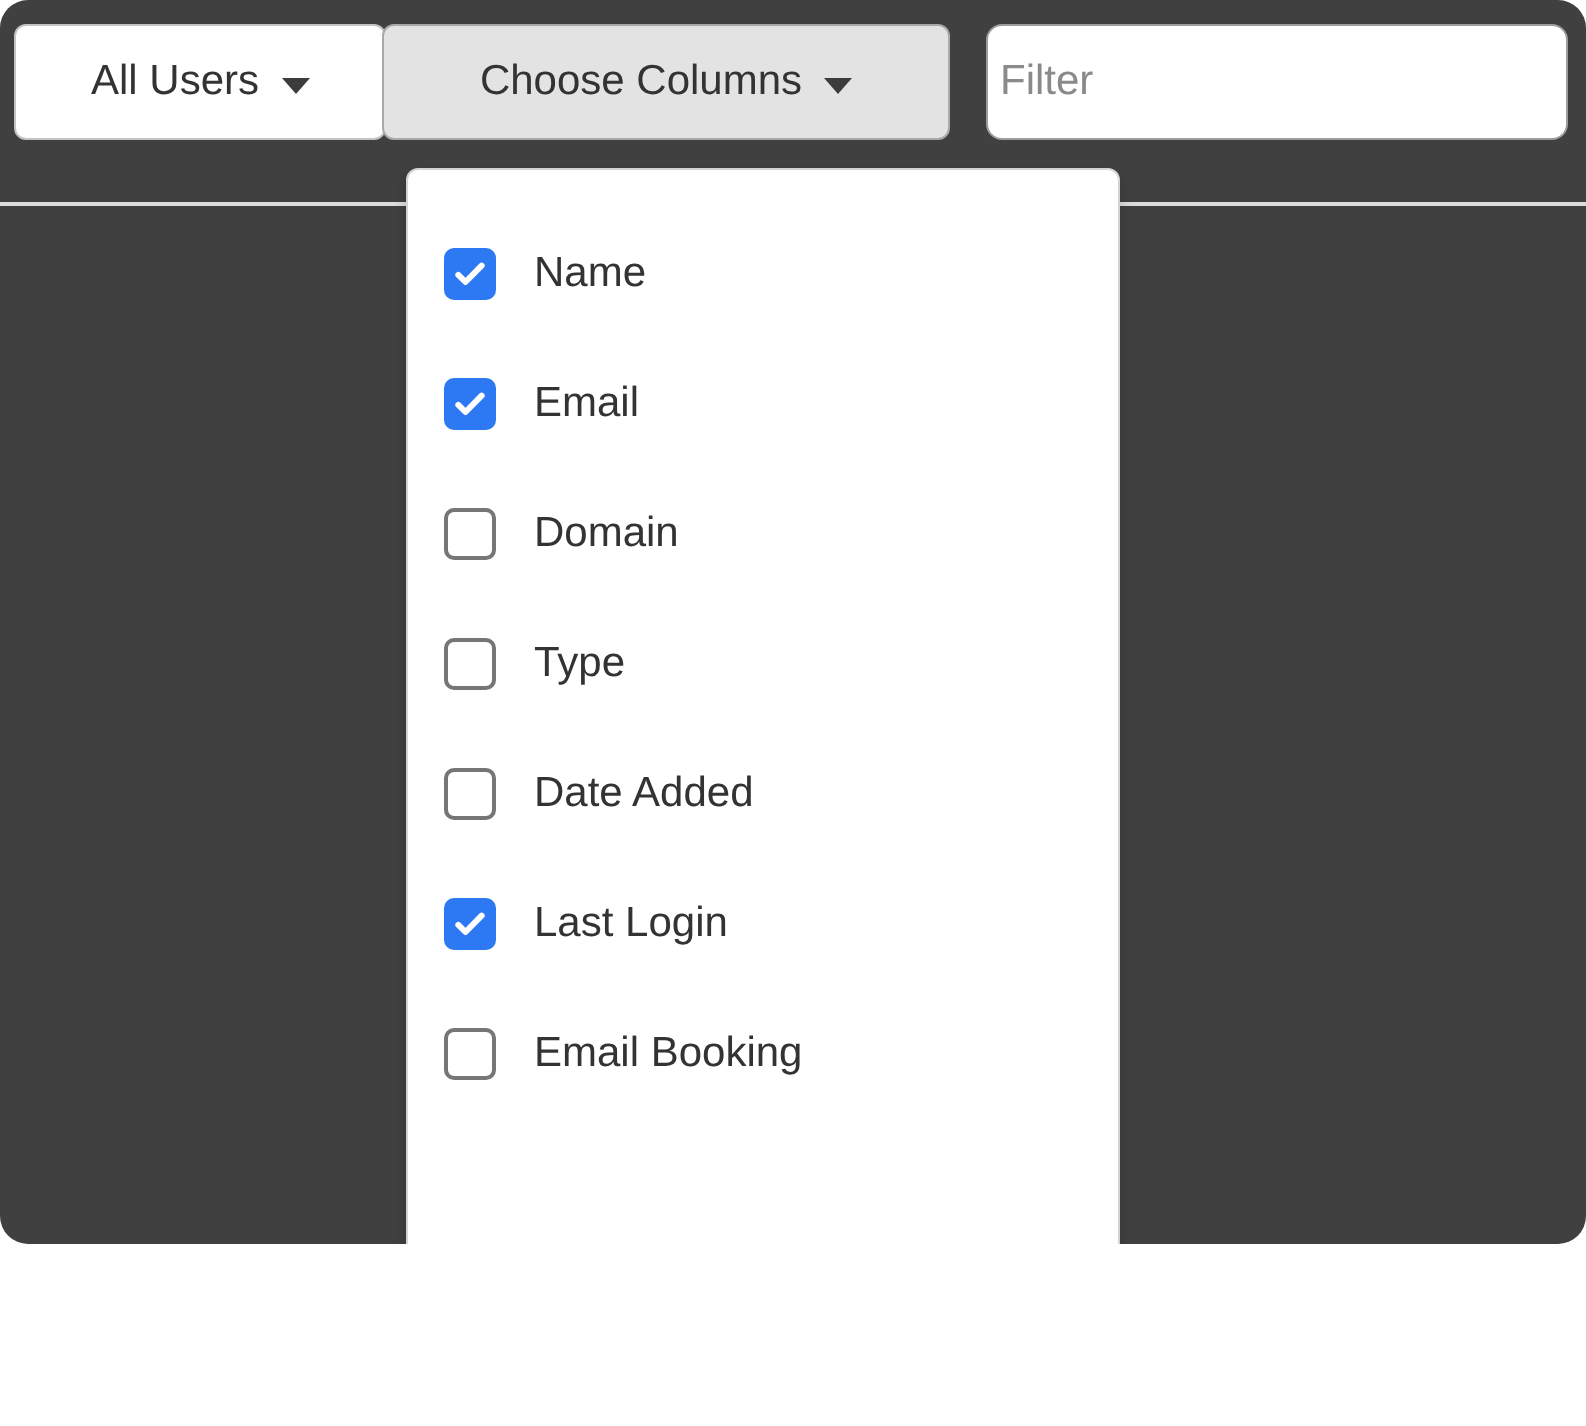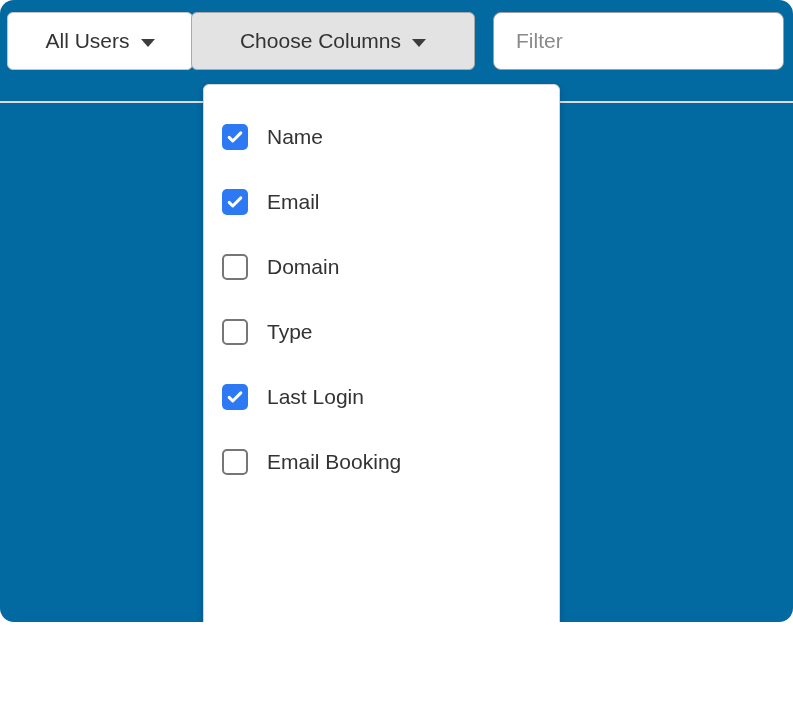--- a/index.html
+++ b/index.html
@@ -5,21 +5,21 @@
   html, body {
     margin: 0;
     padding: 0;
     background: #ffffff;
     font-family: "Liberation Sans", sans-serif;
   }
   .stage {
     position: relative;
     width: 793px;
     height: 622px;
-    background: #0369a1;
+    background: #404040;
     overflow: hidden;
     border-radius: 14px;
   }
   
   .btn {
     position: absolute;
     top: 12px;
     height: 58px;
     box-sizing: border-box;
     display: flex;
@@ -58,21 +58,21 @@
     left: 493px;
     width: 291px;
     height: 58px;
     box-sizing: border-box;
     border: 1px solid #9d9d9d;
     border-radius: 8px;
     background: #ffffff;
     font-family: "Liberation Sans", sans-serif;
     font-size: 21px;
     color: #333333;
-    padding: 0 22px;
+    padding: 0 6px;
     outline: none;
   }
   .filter-input::placeholder { color: #8a8a8a; }
 
   .divider {
     position: absolute;
     top: 101px;
     left: 0;
     width: 793px;
     height: 2px;
@@ -172,20 +172,26 @@
       </span>
       <span class="item-label">Domain</span>
     </div>
         <div class="dropdown-item">
       <span class="checkbox" role="checkbox" aria-checked="false">
         
       </span>
       <span class="item-label">Type</span>
     </div>
         <div class="dropdown-item">
+      <span class="checkbox" role="checkbox" aria-checked="false">
+        
+      </span>
+      <span class="item-label">Date Added</span>
+    </div>
+        <div class="dropdown-item">
       <span class="checkbox checked" role="checkbox" aria-checked="true">
         <svg width="20" height="20" viewBox="0 0 24 24">
           <path d="M5 12.5l4.3 4.3L19 7" fill="none" stroke="#ffffff" stroke-width="3.6" stroke-linecap="round" stroke-linejoin="round"></path>
         </svg>
       </span>
       <span class="item-label">Last Login</span>
     </div>
         <div class="dropdown-item">
       <span class="checkbox" role="checkbox" aria-checked="false">
         

